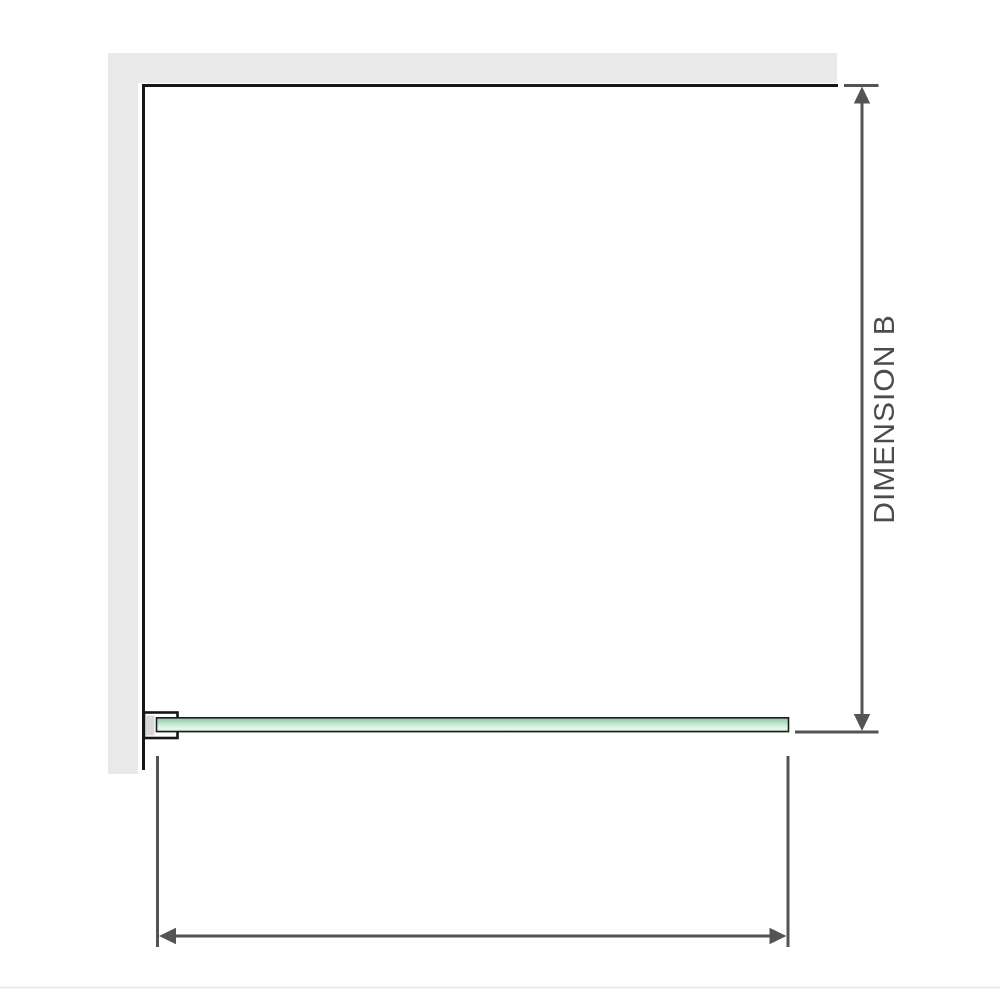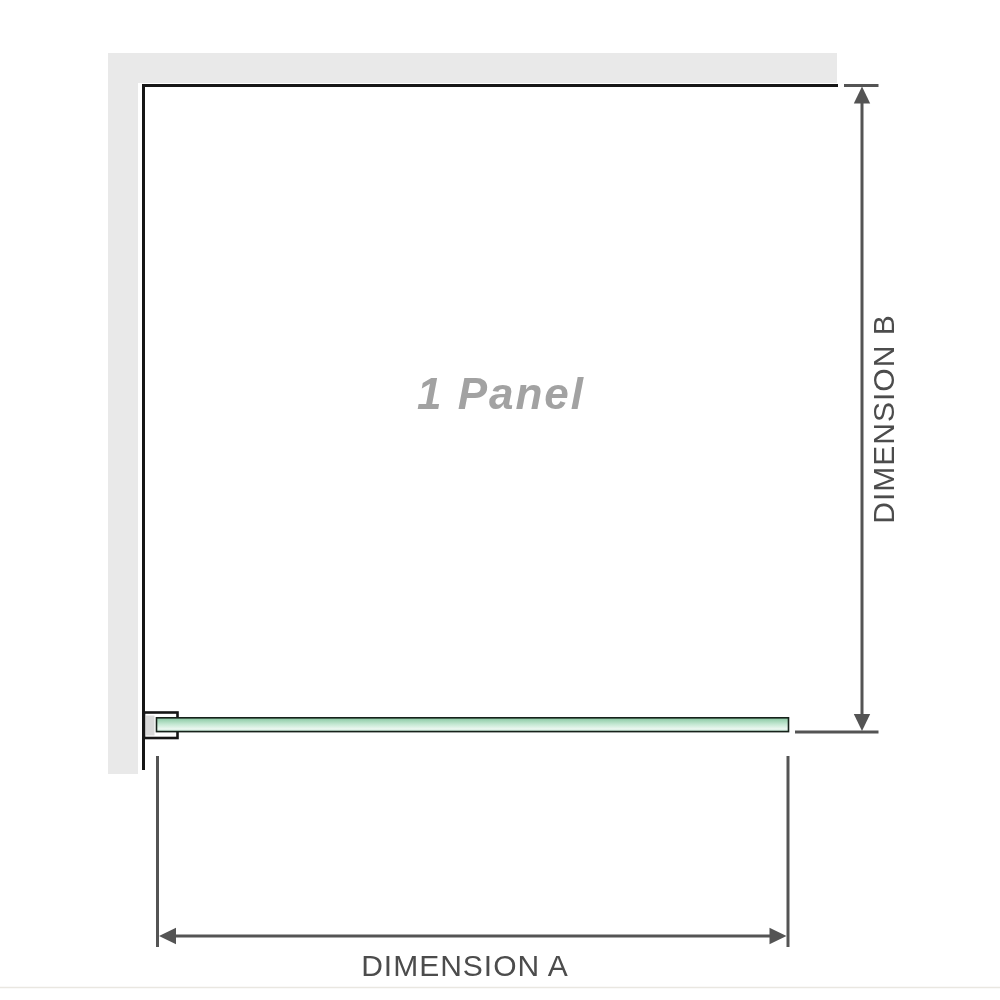--- a/index.html
+++ b/index.html
@@ -87,19 +87,17 @@
 
     <line x1="157.5" y1="756" x2="157.5" y2="947" style="stroke:var(--dimension-line, #545454)" stroke-width="3"></line>
     <line x1="788" y1="756" x2="788" y2="947" style="stroke:var(--dimension-line, #545454)" stroke-width="3"></line>
     <line x1="173" y1="936" x2="771.5" y2="936" style="stroke:var(--dimension-line, #545454)" stroke-width="3"></line>
     <polygon points="159,936 176,927.8 176,944.2" style="fill:var(--dimension-line, #545454)"></polygon>
     <polygon points="786.5,936 769.5,927.8 769.5,944.2" style="fill:var(--dimension-line, #545454)"></polygon>
 
     <line x1="0" y1="987.5" x2="1000" y2="987.5" style="stroke:var(--baseline, #e9e7e1)" stroke-width="1.6"></line>
   </svg>
 
-  <div class="label panel-label">1 Panel</div>
 
   <div class="label dim-label dim-b-label">DIMENSION B</div>
 
-  <div class="label dim-label dim-a-label">DIMENSION A</div>
 
 </div>
 
 </body></html>

